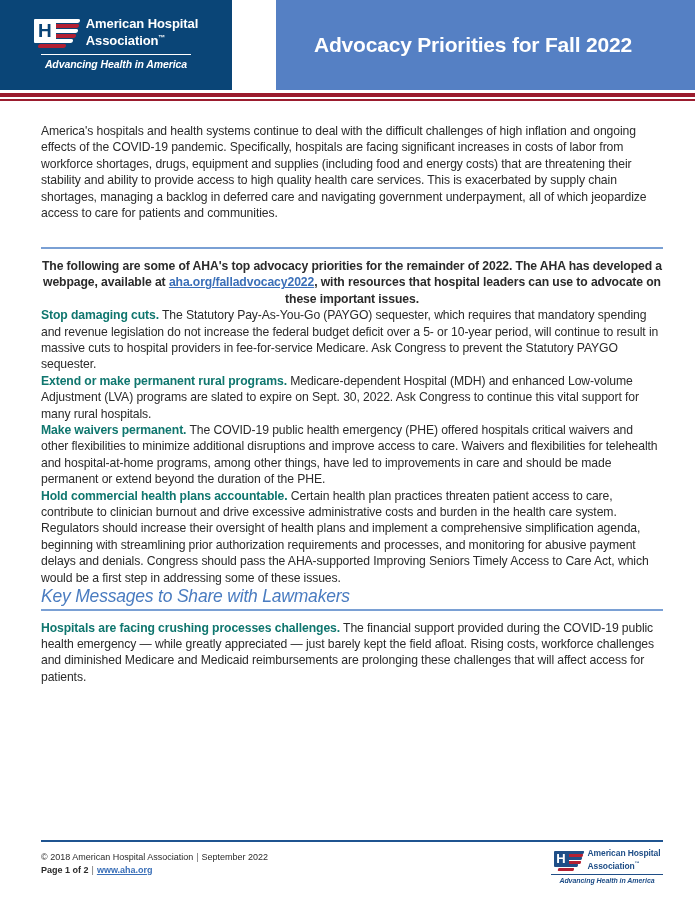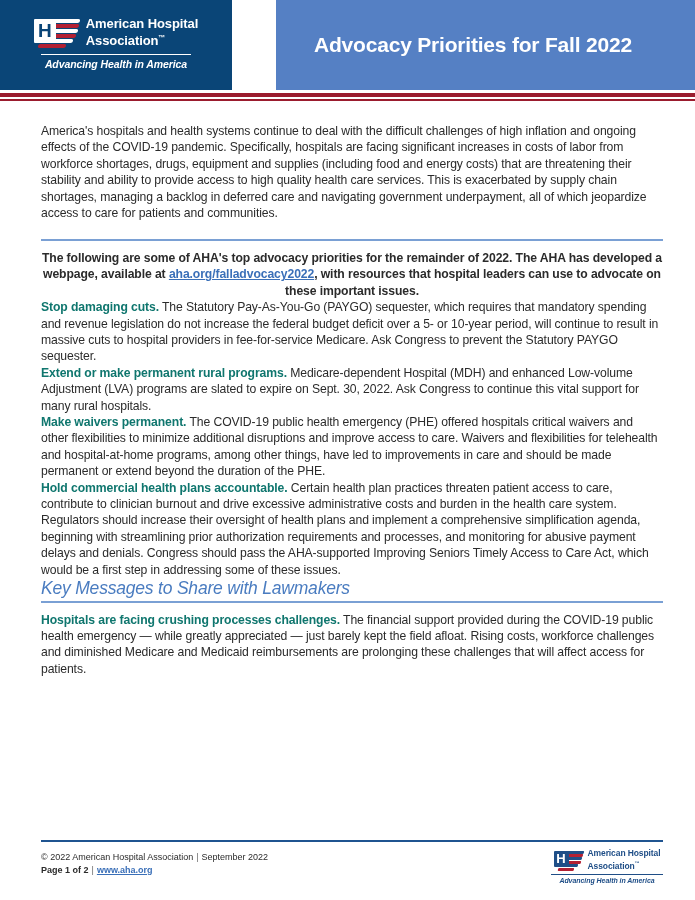--- a/index.html
+++ b/index.html
@@ -138,21 +138,21 @@
     box-sizing: border-box;
   }
   p.body {
     font-size: 12.2px;
     line-height: 16.4px;
     margin: 0 0 0 0;
     color: #2b2b2b;
     letter-spacing: -0.1px;
   }
   p.intro {
-    margin-bottom: 18px;
+    margin-bottom: 26px;
   }
   .sec-head {
     color: #4a7cc0;
     font-size: 17.5px;
     font-style: italic;
     font-weight: normal;
     margin: 0 0 2px 0;
     letter-spacing: -0.2px;
   }
   .sec-rule {
@@ -297,21 +297,21 @@
   <div class="sec-rule"></div>
 
   <p class="body para"><b>Hospitals are facing crushing processes challenges.</b><span> The financial support provided during the COVID-19 public health emergency — while greatly appreciated — just barely kept the field afloat. Rising costs, workforce challenges and diminished Medicare and Medicaid reimbursements are prolonging these challenges that will affect access for patients.</span></p>
 
 </div>
 
 <div class="footer">
   <div class="footer-rule"></div>
   <div class="footer-row">
     <div class="footer-text">
-      <div><span>© 2022 American Hospital Association</span><span class="sep">|</span><span>September 2022</span></div>
+      <div><span>© 2018 American Hospital Association</span><span class="sep">|</span><span>September 2022</span></div>
       <div><span class="bold">Page 1 of 2</span><span class="sep">|</span><a class="url" href="#">www.aha.org</a></div>
     </div>
 
     <div class="flogo">
       <div class="flogo-top">
         <div class="flogo-mark">
           <div class="stripe f1"></div>
           <div class="stripe f2"></div>
           <div class="stripe f3"></div>
           <div class="stripe f4"></div>

